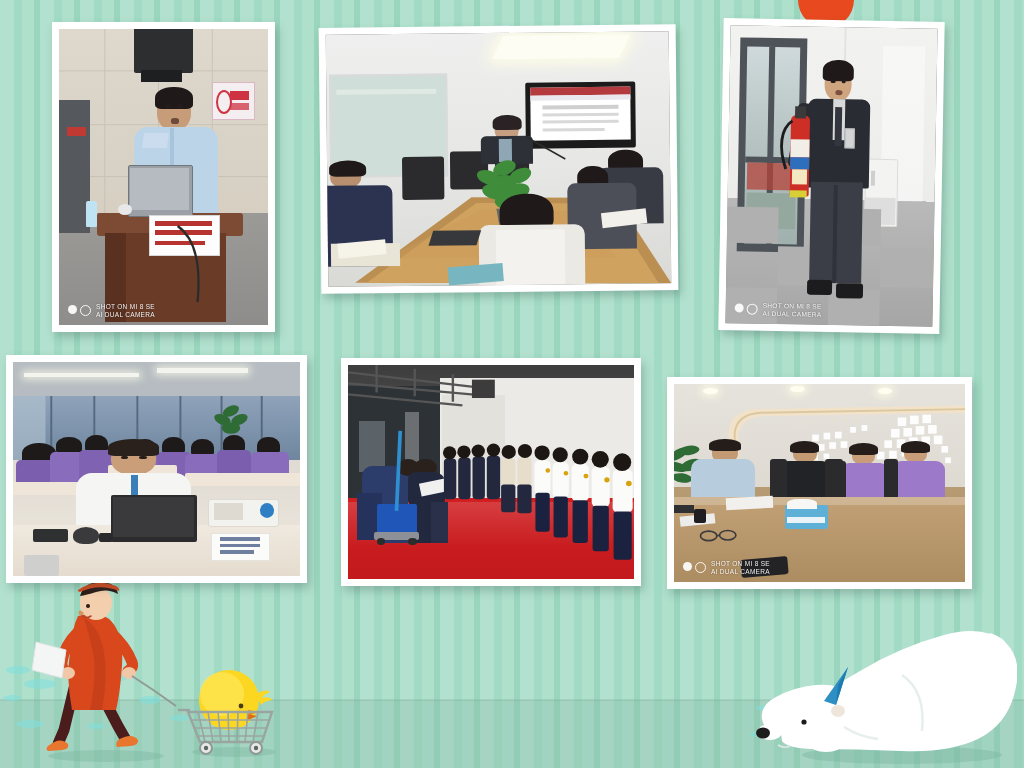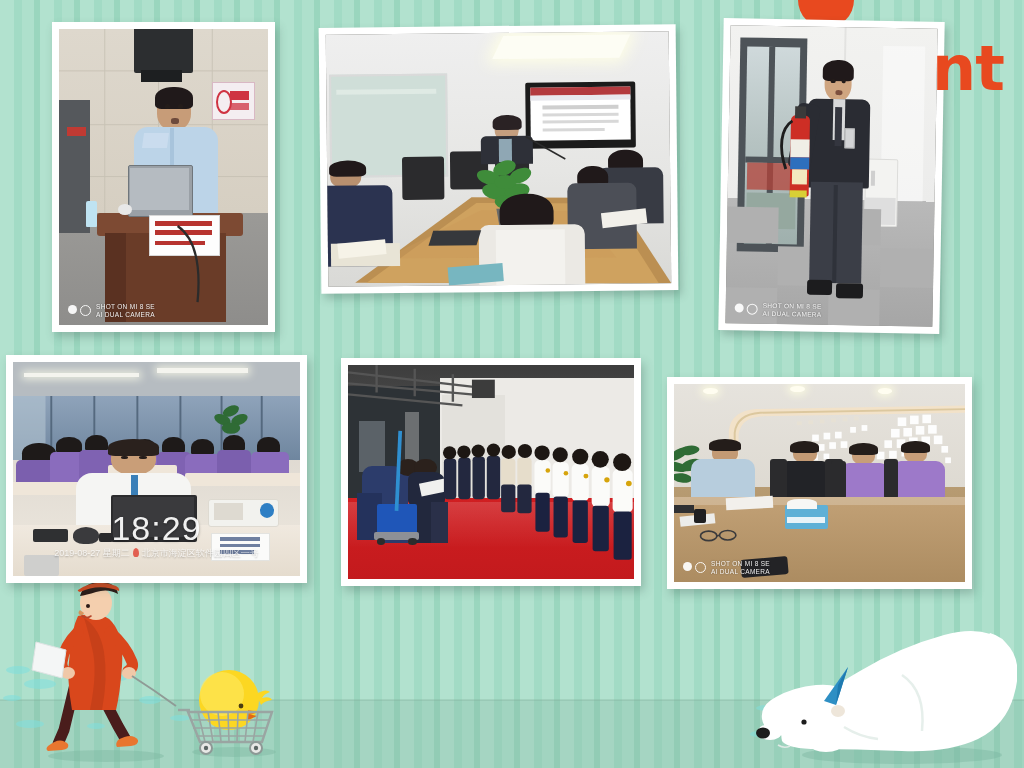--- a/index.html
+++ b/index.html
@@ -121,21 +121,20 @@
       <ellipse cx="26" cy="18" rx="10" ry="3"></ellipse>
         <ellipse cx="48" cy="32" rx="13" ry="4"></ellipse>
       <ellipse cx="18" cy="44" rx="8" ry="3"></ellipse>
         <ellipse cx="70" cy="48" rx="9" ry="3"></ellipse>
       <ellipse cx="95" cy="26" rx="7" ry="3"></ellipse>
         <ellipse cx="110" cy="54" rx="8" ry="3"></ellipse>
     </g>
   </svg>
 
   <div class="title-blob"></div>
-  <div class="title-text">nt</div>
 
   <div class="photo p1">
     <div class="inner">
       <div class="scene">
         <div class="r" style="inset:0;background:linear-gradient(180deg,#ded8cd 0%,#d6cfc2 62%,#9b9a97 62%,#8e8d8b 100%);"></div>
 
         <svg class="r" style="left:0;top:0;width:100%;height:64%;" viewBox="0 0 210 190" preserveAspectRatio="none">
           <g stroke="#c5bfb2" stroke-width="1" fill="none" opacity=".8">
             <path d="M0 42 H210 M0 96 H210 M0 148 H210"></path>
             <path d="M46 0 V190 M100 0 V190 M154 0 V190"></path>
@@ -401,26 +400,20 @@
 
         <div class="r" style="left:7%;top:78%;width:12%;height:6%;background:#2f3032;border-radius:2px;"></div>
         <div class="r" style="left:21%;top:77%;width:9%;height:8%;background:#3a3a3d;border-radius:50% 50% 40% 40%;"></div>
         <div class="r" style="left:30%;top:80%;width:5%;height:4%;background:#2a2a2c;border-radius:2px;"></div>
         <div class="r" style="left:4%;top:90%;width:12%;height:10%;background:#cfcfcd;border-radius:2px;"></div>
 
         <div class="r" style="left:69%;top:80%;width:20%;height:12%;background:#fbfbfa;border:1px solid #e3e3e0;"></div>
         <div class="r" style="left:72%;top:82%;width:14%;height:1.5%;background:#6f7fa0;"></div>
         <div class="r" style="left:72%;top:85%;width:14%;height:1.5%;background:#6f7fa0;"></div>
         <div class="r" style="left:72%;top:88%;width:12%;height:1.5%;background:#6f7fa0;"></div>
-      </div>
-      <div class="ts">
-        <div class="time">18:29</div>
-        <div class="date">
-          <span>2019-08-27 星期二</span><span class="pin"></span><span>北京市海淀区软件园四区一号</span>
-        </div>
       </div>
     </div>
   </div>
 
   <div class="photo p5">
     <div class="inner">
       <div class="scene">
         <div class="r" style="inset:0;background:linear-gradient(180deg,#3d3d3d 0%,#4a4a4a 22%,#e9e9e7 22%,#dcdcd9 58%,#d21f22 58%,#c31a1d 100%);"></div>
 
         <div class="r" style="left:0;top:10%;width:32%;height:52%;background:#2d3236;"></div>

